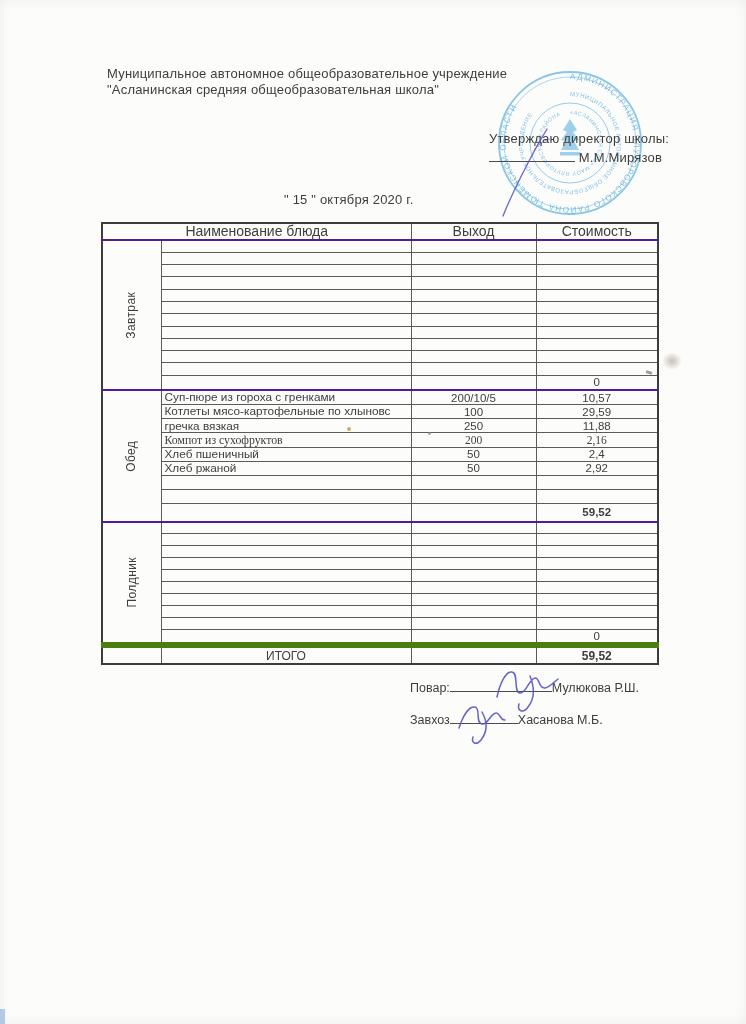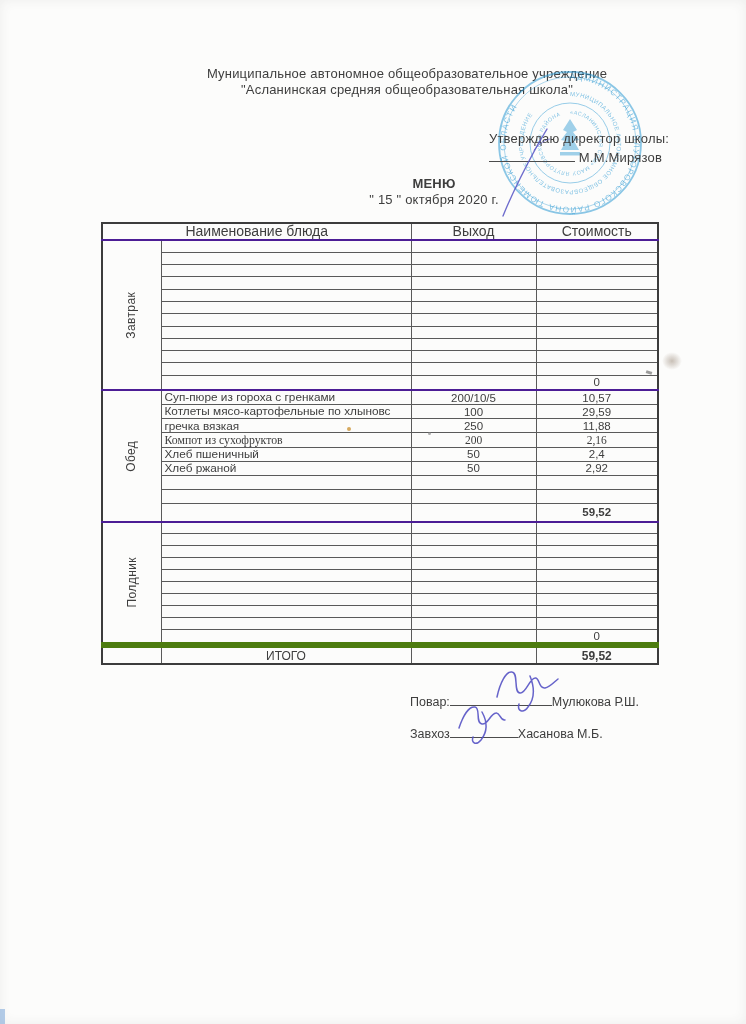--- a/index.html
+++ b/index.html
@@ -3,21 +3,21 @@
 <meta charset="utf-8">
 <style>
   html,body{margin:0;padding:0;background:#e8e8e8;}
   .page{
     position:relative;width:746px;height:1024px;margin:0 auto;
     background:#fcfcfb;overflow:hidden;
     font-family:"Liberation Sans",sans-serif;color:#3e3e3e;
     box-shadow:inset 0 0 12px rgba(70,70,70,.08);
   }
   .abs{position:absolute;}
-  .center{text-align:center;}
+  .center{}
   .doc-line{font-size:13px;line-height:16px;letter-spacing:.2px;}
   .bold{font-weight:bold;}
   .uline{display:inline-block;border-bottom:1px solid #4c4c4c;height:12px;vertical-align:baseline;}
 
   
   table.menu{
     position:absolute;left:101px;top:222px;width:556px;
     border-collapse:collapse;table-layout:fixed;
     border:2px solid #3c3c3c;font-size:11.5px;color:#3e3e3e;
   }
@@ -29,21 +29,21 @@
   .vlabel{display:inline-block;transform:rotate(-90deg);font-size:12px;letter-spacing:.4px;white-space:nowrap;color:#3e3e3e;}
   tr.sec-first td{border-top:2px solid #4c1d95;}
   .menu tfoot td{border-top:6px solid #4d7c0f;font-size:12px;height:15px;}
 
   
   svg.stamp{position:absolute;left:487px;top:60px;width:166px;height:166px;z-index:1;}
   svg.ink{position:absolute;left:0;top:0;width:746px;height:1024px;z-index:5;pointer-events:none;}
   .over-stamp{z-index:2;}
 
   
-  .sig-row{position:absolute;left:410px;font-size:12.5px;white-space:nowrap;z-index:2;margin-top:14px;}
+  .sig-row{position:absolute;left:410px;font-size:12.5px;white-space:nowrap;z-index:2;}
 
   
   .artifact{position:absolute;z-index:6;pointer-events:none;}
 </style>
 </head>
 <body>
 
 <div class="page">
 
   <svg class="stamp" viewBox="0 0 166 166">
@@ -80,21 +80,20 @@
   <div class="abs doc-line center" style="left:107px;top:66px;width:600px">Муниципальное автономное общеобразовательное учреждение</div>
   <div class="abs doc-line center" style="left:107px;top:82px;width:600px">"Асланинская средняя общеобразовательная школа"</div>
 
 
   <div class="abs doc-line over-stamp" style="left:489px;top:131px">Утверждаю директор школы:</div>
   <div class="abs doc-line over-stamp" style="left:489px;top:149px">
     <span class="uline" style="width:86px"></span>
     <span>М.М.Мирязов</span>
   </div>
 
-  <div class="abs doc-line center bold" style="left:284px;top:176px;width:300px">МЕНЮ</div>
   <div class="abs doc-line center" style="left:284px;top:192px;width:300px">" 15 " октября 2020 г.</div>
 
   <table class="menu">
     <colgroup>
       <col style="width:59px">
         <col style="width:250px">
         <col style="width:125px">
         <col style="width:122px">
     </colgroup>
     <thead>

